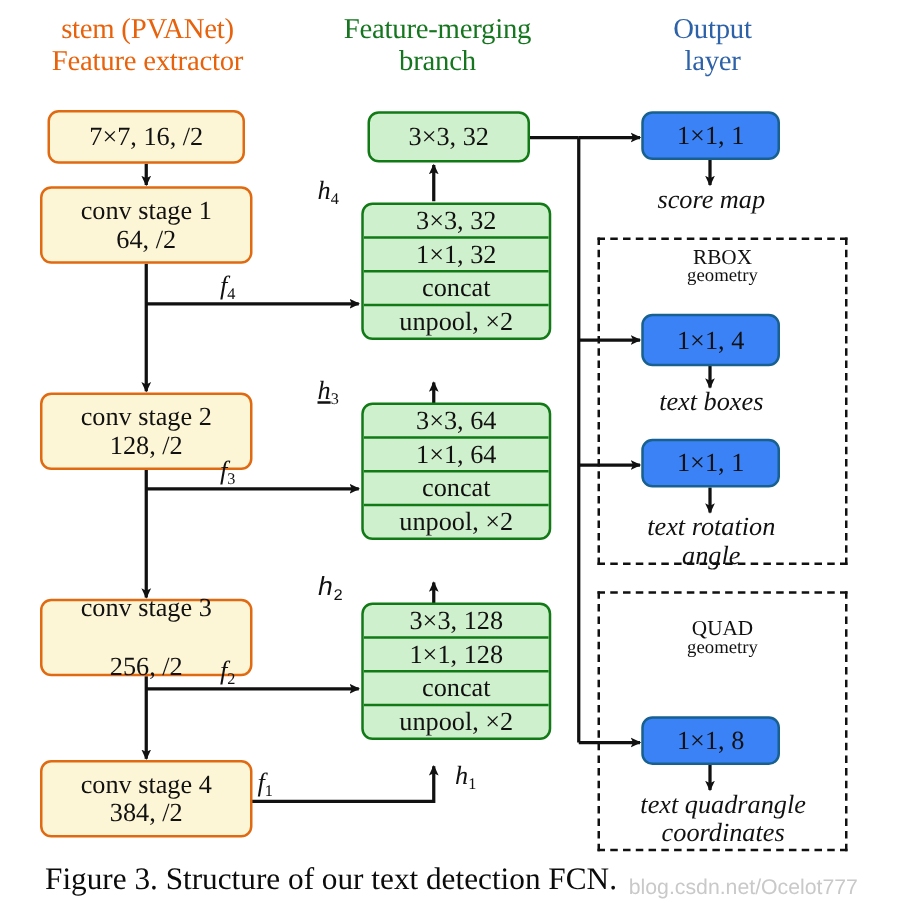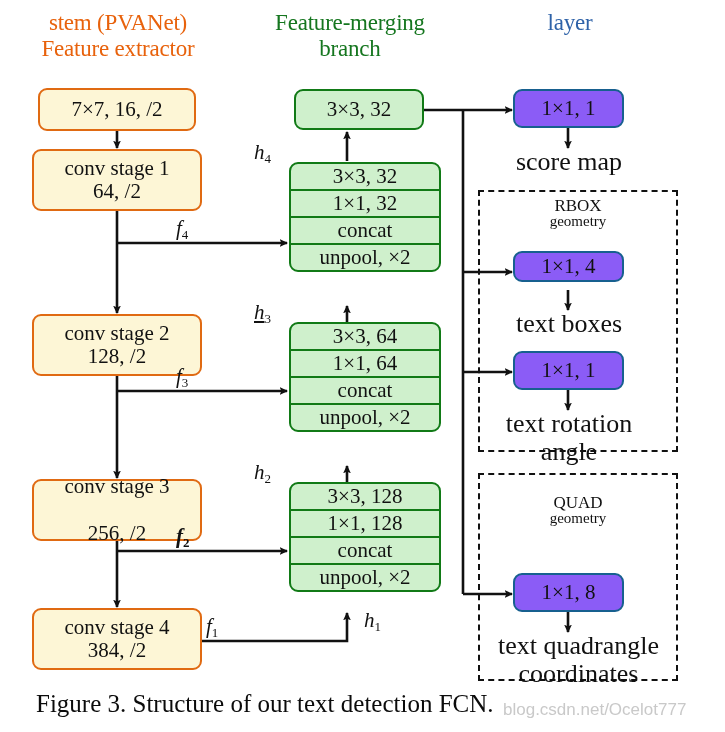--- a/index.html
+++ b/index.html
@@ -47,21 +47,21 @@
     line-height: 1.08;
     color: #111111;
     white-space: nowrap;
   }
 
   .node.orange {
     background: #FDF6D6;
     border: 2.6px solid #E06A12;
   }
   .node.blue {
-    background: #8b5cf6;
+    background: #3b82f6;
     border: 2.6px solid #17608F;
   }
   .node.green-single {
     background: #CFF0CC;
     border: 2.6px solid #117A16;
   }
 
   
   .stack {
     position: absolute;
@@ -98,24 +98,25 @@
     font-size: 17px;
     line-height: 1.0;
     color: #111111;
   }
   .group-label .l2 { font-size: 15px; display: block; }
 
   
   .plain-text {
     position: absolute;
     text-align: center;
-    font-size: 26px;
+    font-size: 21px;
     line-height: 1.08;
     color: #111111;
     white-space: nowrap;
+    font-style: italic;
   }
 
   
   .mlabel {
     position: absolute;
     font-style: italic;
     font-size: 21px;
     color: #111111;
     white-space: nowrap;
   }
@@ -206,20 +207,21 @@
     <div>stem (PVANet)</div>
     <div>Feature extractor</div>
   </div>
 
   <div class="col-title green" style="left:250px; top:10px; width:200px;">
     <div>Feature-merging</div>
     <div>branch</div>
   </div>
 
   <div class="col-title blue" style="left:495px; top:10px; width:150px;">
+    <div>Output</div>
     <div>layer</div>
   </div>
 
   <div class="node orange" style="left:38px; top:88px; width:158px; height:43px;">
     <div>7×7, 16, /2</div>
   </div>
 
   <div class="node orange" style="left:32px; top:149px; width:170px; height:62px;">
     <div>conv stage 1</div>
     <div>64, /2</div>
@@ -239,21 +241,21 @@
     <div>conv stage 4</div>
     <div>384, /2</div>
   </div>
 
   <div class="mlabel" style="left:176px; top:216px;">
     <span>f</span><sub>4</sub>
   </div>
   <div class="mlabel" style="left:176px; top:364px;">
     <span>f</span><sub>3</sub>
   </div>
-  <div class="mlabel" style="left:176px; top:524px;font-weight:bold;">
+  <div class="mlabel" style="left:176px; top:524px;">
     <span>f</span><sub>2</sub>
   </div>
   <div class="mlabel" style="left:206px; top:614px;">
     <span>f</span><sub>1</sub>
   </div>
 
   <div class="node green-single" style="left:294px; top:89px; width:130px; height:41px;">
     <div>3×3, 32</div>
   </div>
 
@@ -276,40 +278,40 @@
   <div class="mlabel" style="left:254px; top:300px;text-decoration:underline;">
     <span>h</span><sub>3</sub>
   </div>
 
   <div class="stack" style="left:289px; top:482px; width:152px; height:110px;">
     <div class="row">3×3, 128</div>
     <div class="row">1×1, 128</div>
     <div class="row">concat</div>
     <div class="row">unpool, ×2</div>
   </div>
-  <div class="mlabel" style="left:254px; top:460px;">
+  <div class="mlabel" style="left:254px; top:460px;font-family:Liberation Mono, monospace;">
     <span>h</span><sub>2</sub>
   </div>
 
   <div class="mlabel" style="left:364px; top:608px;">
     <span>h</span><sub>1</sub>
   </div>
 
   <div class="node blue" style="left:513px; top:89px; width:111px; height:39px;">
     <div>1×1, 1</div>
   </div>
   <div class="plain-text" style="left:494px; top:148px; width:150px;">score map</div>
 
   <div class="group-box" style="left:478px; top:190px; width:200px; height:262px;"></div>
   <div class="group-label" style="left:498px; top:197px; width:160px;">
     <span>RBOX</span>
     <span class="l2">geometry</span>
   </div>
 
-  <div class="node blue" style="left:513px; top:251px; width:111px; height:31px;">
+  <div class="node blue" style="left:513px; top:251px; width:111px; height:42px;">
     <div>1×1, 4</div>
   </div>
   <div class="plain-text" style="left:494px; top:310px; width:150px;">text boxes</div>
 
   <div class="node blue" style="left:513px; top:351px; width:111px; height:39px;">
     <div>1×1, 1</div>
   </div>
   <div class="plain-text" style="left:484px; top:410px; width:170px;">
     <div>text rotation</div>
     <div>angle</div>

